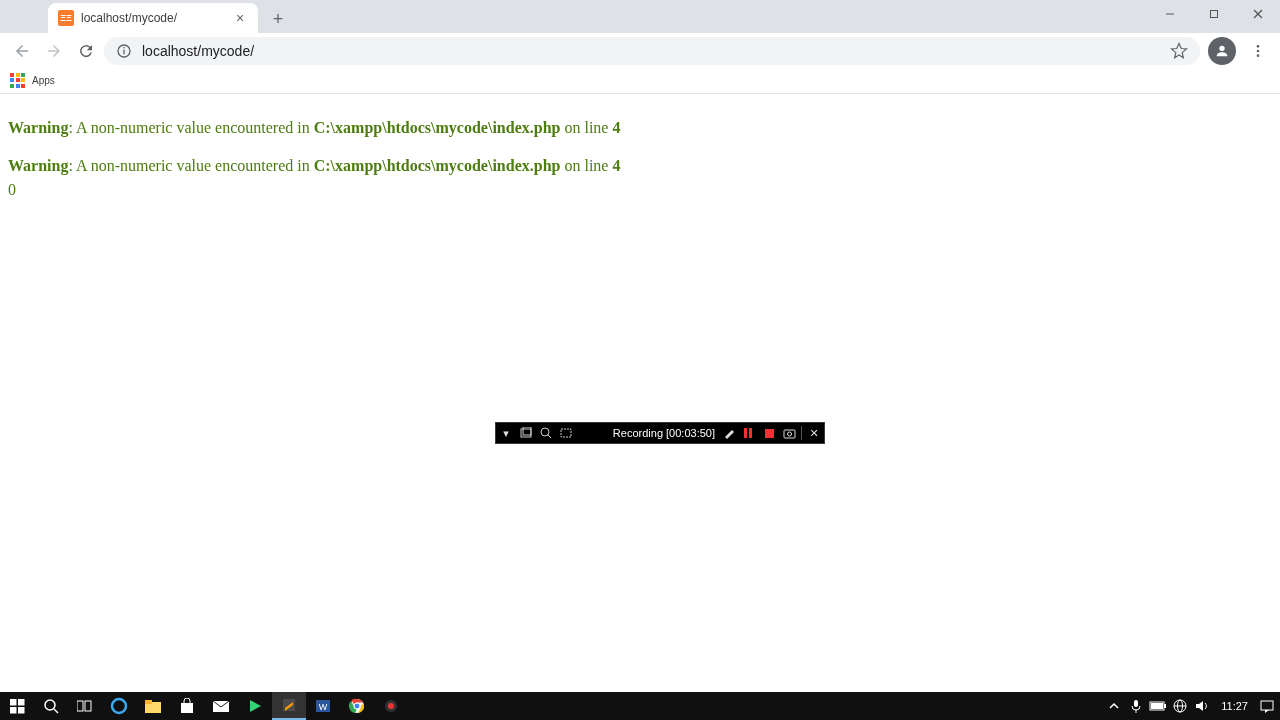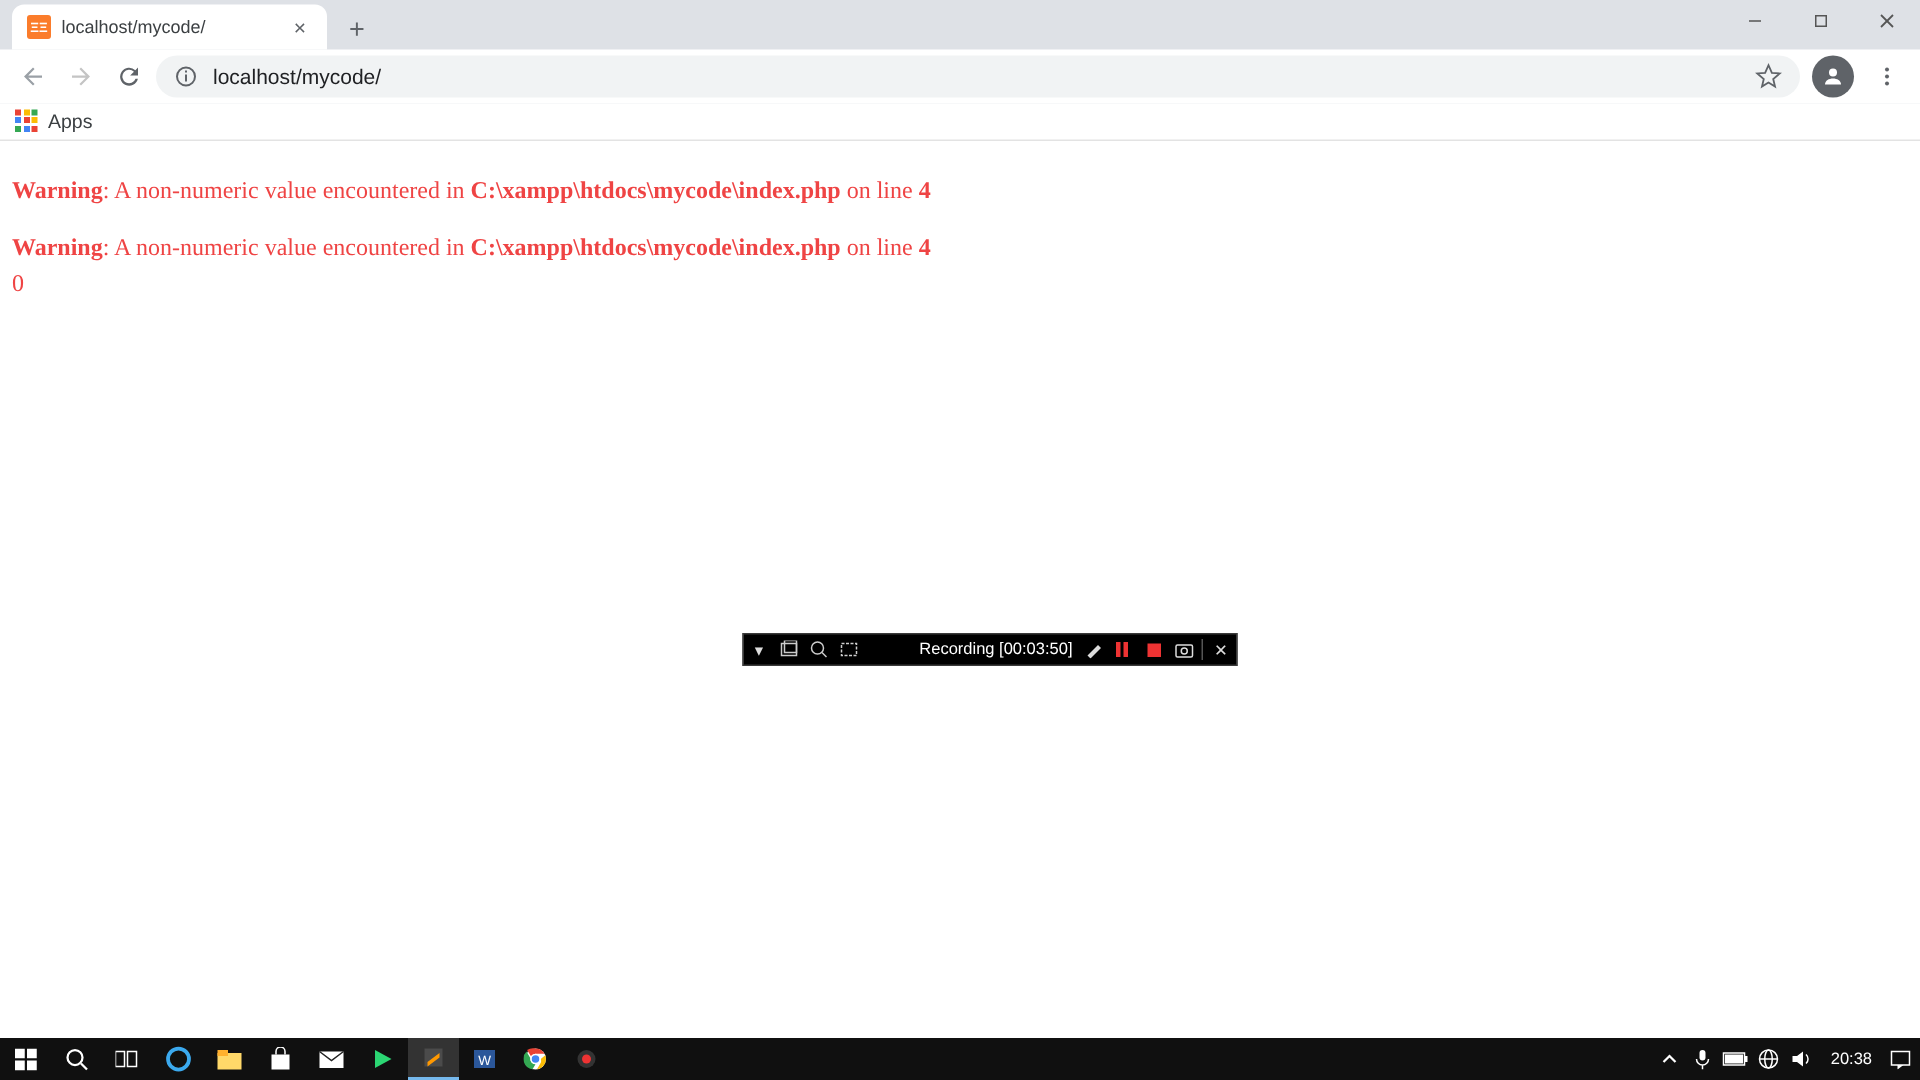--- a/index.html
+++ b/index.html
@@ -1,48 +1,48 @@
 <!DOCTYPE html>
 <html><head>
 <meta charset="utf-8">
 <style>
   * { margin: 0; padding: 0; box-sizing: border-box; }
   body { font-family: "Segoe UI", Tahoma, sans-serif; width: 1280px; height: 720px; overflow: hidden; background: #fff; position: relative; }
 
   
   .browser-chrome { background: #dee1e6; height: 94px; display: flex; flex-direction: column; }
 
-  .tab-strip { height: 34px; display: flex; align-items: flex-end; padding-left: 8px; }
+  .tab-strip { height: 34px; display: flex; align-items: flex-end; padding-left: 8px; margin-left: 40px; }
   .tab { background: #fff; height: 30px; width: 210px; border-radius: 8px 8px 0 0; display: flex; align-items: center; padding: 0 10px; font-size: 12px; color: #3c4043; gap: 7px; position: relative; }
   .favicon { width: 16px; height: 16px; background: #fb7c2b; border-radius: 2px; display: flex; align-items: center; justify-content: center; color: #fff; font-size: 9px; font-weight: bold; }
   .tab-title { flex: 1; overflow: hidden; white-space: nowrap; text-overflow: ellipsis; }
   .tab-close { width: 16px; height: 16px; display: flex; align-items: center; justify-content: center; color: #5f6368; cursor: pointer; font-size: 14px; }
   .new-tab { width: 28px; height: 28px; display: flex; align-items: center; justify-content: center; color: #5f6368; cursor: pointer; font-size: 18px; margin-left: 6px; }
 
   .window-controls { position: absolute; top: 0; right: 0; display: flex; height: 28px; }
   .win-btn { width: 44px; display: flex; align-items: center; justify-content: center; color: #555; font-size: 12px; cursor: pointer; }
 
   .addr-row { background: #fff; height: 36px; display: flex; align-items: center; padding: 0 8px; gap: 4px; }
   .nav-btn { width: 28px; height: 28px; display: flex; align-items: center; justify-content: center; color: #5f6368; cursor: pointer; border-radius: 50%; }
   .nav-btn.disabled { color: #b8b8b8; }
   .omnibox { flex: 1; height: 28px; background: #f1f3f4; border-radius: 14px; display: flex; align-items: center; padding: 0 12px; gap: 10px; font-size: 14px; color: #202124; }
   .site-info { color: #5f6368; display: flex; align-items: center; }
   .url-text { flex: 1; }
   .star-btn { color: #5f6368; }
   .profile-btn { width: 28px; height: 28px; border-radius: 50%; background: #5f6368; color: #fff; display: flex; align-items: center; justify-content: center; margin: 0 4px; }
   .menu-btn { width: 28px; height: 28px; display: flex; align-items: center; justify-content: center; color: #5f6368; }
 
-  .bookmarks-row { background: #fff; height: 26px; display: flex; align-items: center; padding: 0 10px; gap: 6px; border-bottom: 1px solid #e3e3e3; font-size: 13px; color: #3c4043; }
+  .bookmarks-row { background: #fff; height: 26px; display: flex; align-items: center; padding: 0 10px; gap: 6px; border-bottom: 1px solid #e3e3e3; font-size: 10px; color: #3c4043; }
   .apps-icon { width: 16px; height: 16px; display: grid; grid-template-columns: repeat(3,4px); grid-template-rows: repeat(3,4px); gap: 1.5px; }
   .apps-icon span:nth-child(1){background:#ea4335}.apps-icon span:nth-child(2){background:#fbbc04}.apps-icon span:nth-child(3){background:#34a853}
   .apps-icon span:nth-child(4){background:#4285f4}.apps-icon span:nth-child(5){background:#ea4335}.apps-icon span:nth-child(6){background:#fbbc04}
   .apps-icon span:nth-child(7){background:#34a853}.apps-icon span:nth-child(8){background:#4285f4}.apps-icon span:nth-child(9){background:#ea4335}
 
   
-  .page-content { padding: 8px; font-family: "Times New Roman", serif; font-size: 16px; color: #ef4444; line-height: 1.5; }
+  .page-content { padding: 8px; font-family: "Times New Roman", serif; font-size: 16px; color: #4d7c0f; line-height: 1.5; }
   .php-msg { margin: 14px 0 0 0; }
   .php-msg b { font-weight: bold; }
   .output { margin-top: 0; }
 
   
   .recorder { position: absolute; left: 495px; top: 422px; width: 330px; height: 22px; background: #000; border: 1px solid #3a3a3a; display: flex; align-items: center; color: #fff; font-size: 11px; font-family: Tahoma, sans-serif; }
   .rec-btn { width: 20px; height: 20px; display: flex; align-items: center; justify-content: center; cursor: pointer; color: #ddd; }
   .rec-status { flex: 1; text-align: right; padding: 0 4px; white-space: nowrap; }
   .rec-pause { width: 10px; height: 10px; display: flex; gap: 2px; }
   .rec-pause span { width: 3px; background: #e33; }
@@ -315,21 +315,21 @@
           <ellipse cx="7" cy="7" rx="2.5" ry="6" fill="none" stroke="#fff"></ellipse>
           <line x1="1" y1="7" x2="13" y2="7" stroke="#fff"></line>
         </svg>
     </div>
     <div class="tray-icon">
       <svg width="14" height="12">
           <path d="M1 4h3l4-3v10l-4-3H1z" fill="#fff"></path>
           <path d="M10 3a4 4 0 0 1 0 6" fill="none" stroke="#fff"></path>
         </svg>
     </div>
-    <div class="clock">20:38</div>
+    <div class="clock">11:27</div>
     <div class="tray-icon">
       <svg width="14" height="13">
           <rect x="1" y="1" width="12" height="9" fill="none" stroke="#fff"></rect>
           <path d="M5 10 L5 13 L9 10" fill="#fff"></path>
         </svg>
     </div>
   </div>
 </div>
 
 </body></html>

